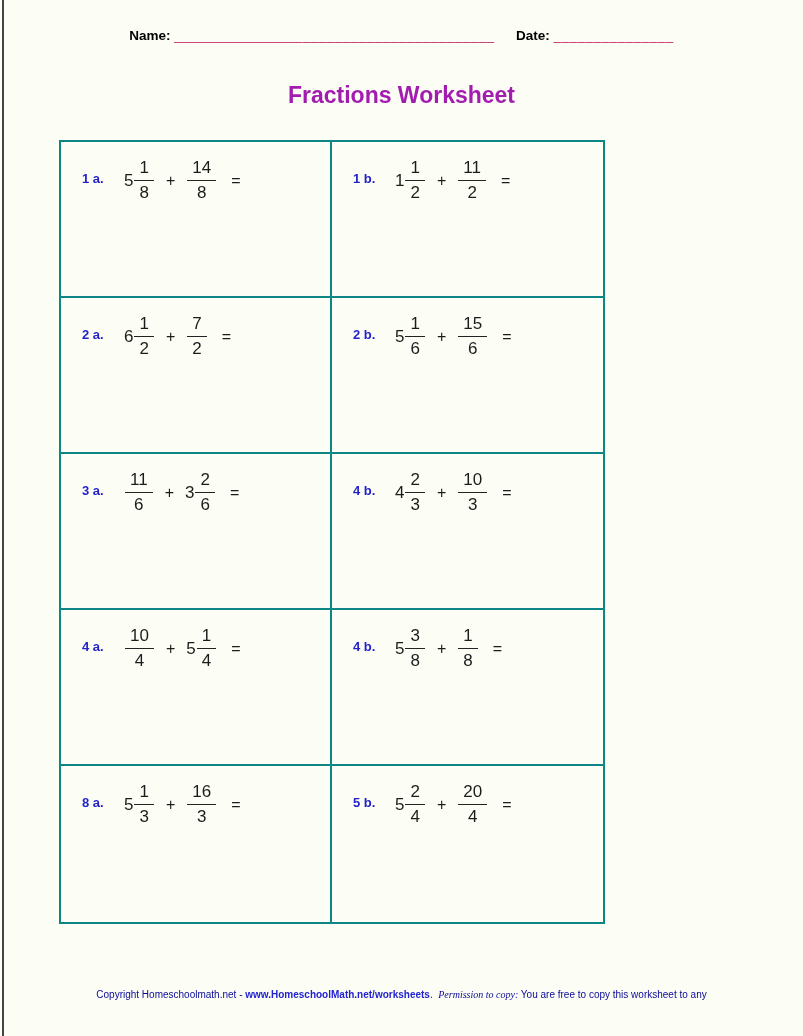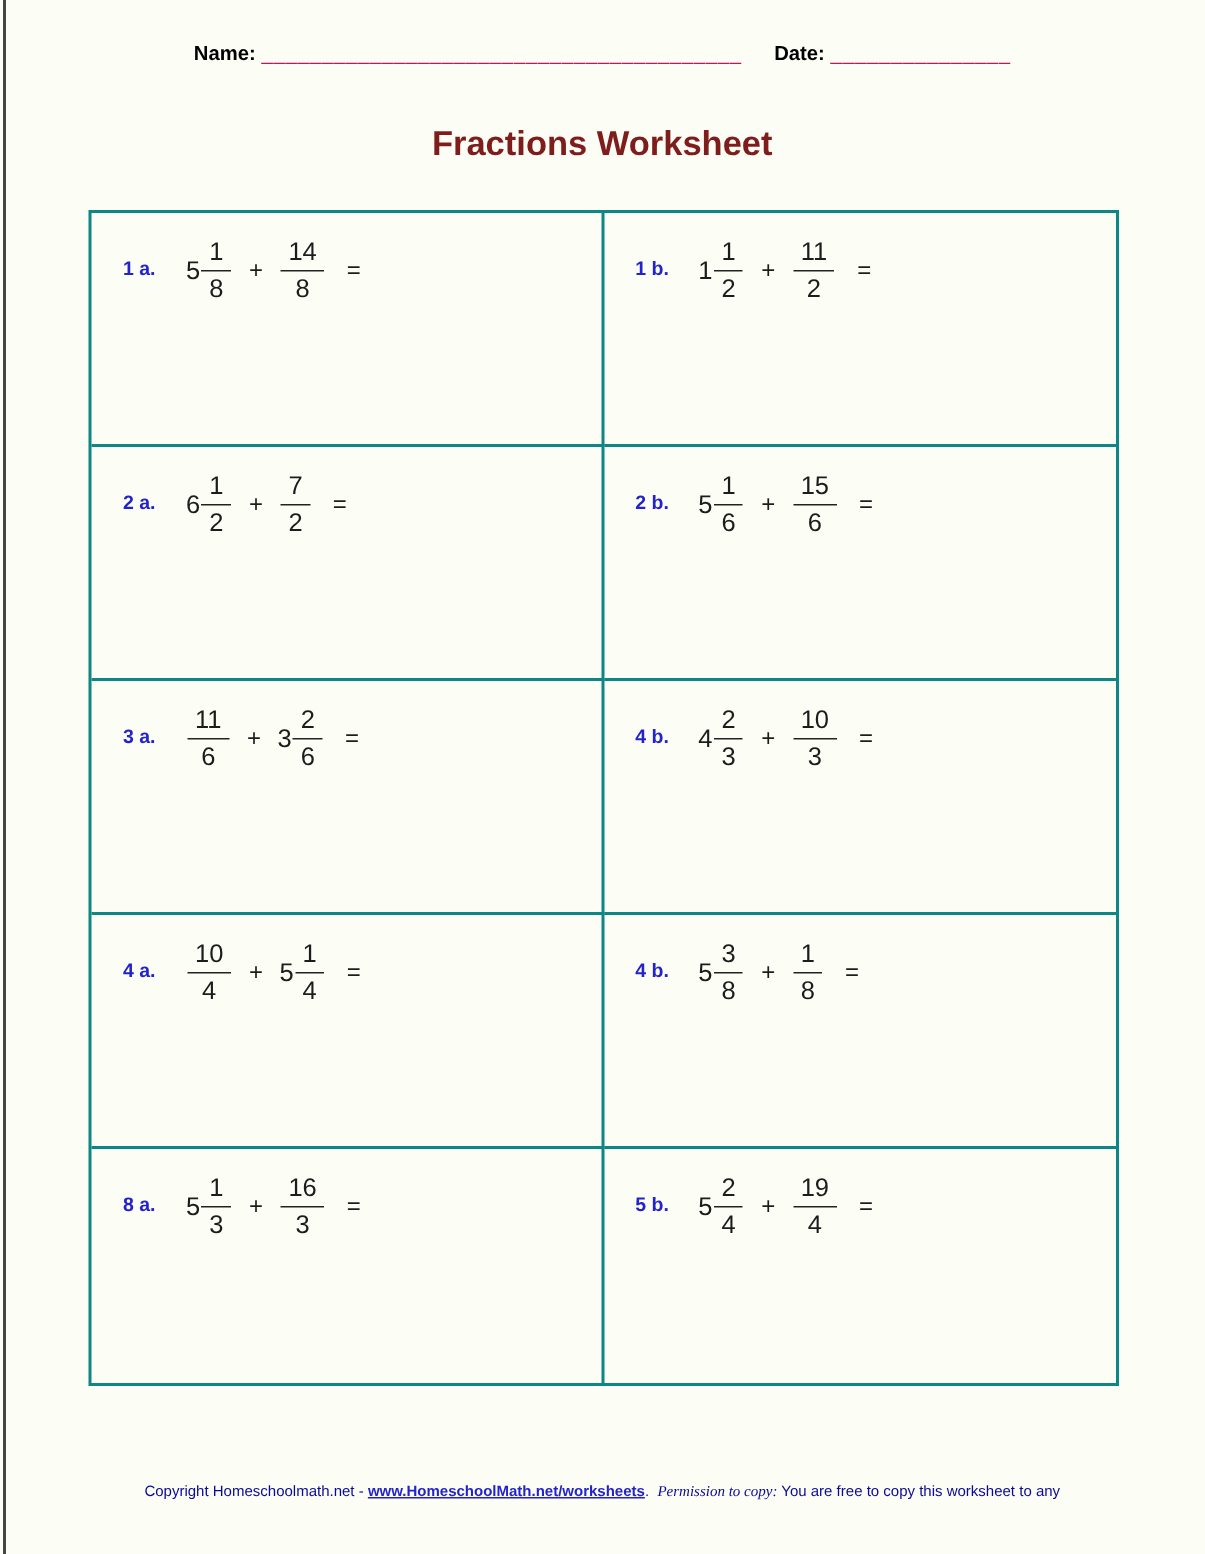--- a/index.html
+++ b/index.html
@@ -30,27 +30,27 @@
   .hdr-label { font-weight: bold; }
   .hdr-line  { color: #be185d; letter-spacing: 0.5px; }
   .hdr-gap   { display: inline-block; width: 14px; }
   
   .page-title {
     position: absolute;
     top: 82px; left: 0; right: 0;
     text-align: center;
     font-size: 23px;
     font-weight: bold;
-    color: #7f1d1d;
+    color: #a21caf;
   }
   
   .worksheet-table {
     position: absolute;
     left: 59px; top: 140px;
-    width: 687px; height: 784px;
+    width: 546px; height: 784px;
     box-sizing: border-box;
     border: 2px solid #0d8686;
     display: grid;
     grid-template-columns: 1fr 1fr;
     grid-template-rows: repeat(5, 1fr);
   }
   .cell {
     box-sizing: border-box;
     padding: 17px 0 0 21px;
   }
@@ -99,21 +99,20 @@
     position: absolute;
     top: 988px; left: 0; right: 0;
     text-align: center;
     font-size: 10px;
     line-height: 1.45;
     color: #0a0a96;
   }
   .footer a, .footer .link {
     color: #2222d0;
     font-weight: bold;
-    text-decoration: underline;
     cursor: pointer;
   }
   .italic { font-style: italic; font-family: Liberation Serif, serif; }
 </style>
 </head>
 <body>
 
 <div class="left-edge"></div>
 
 <div class="header-row">
@@ -313,21 +312,21 @@
       <span class="plabel">5 b.</span>
       <span class="expr">
         <span class="whole">5</span>
         <span class="frac">
             <span class="num">2</span>
             <span class="den">4</span>
           </span>
         <span class="op">+</span>
         <span class="whole"></span>
         <span class="frac">
-            <span class="num">19</span>
+            <span class="num">20</span>
             <span class="den">4</span>
           </span>
         <span class="eq">=</span>
       </span>
     </div>
   </div>
 
 </div>
 
 <div class="footer">

